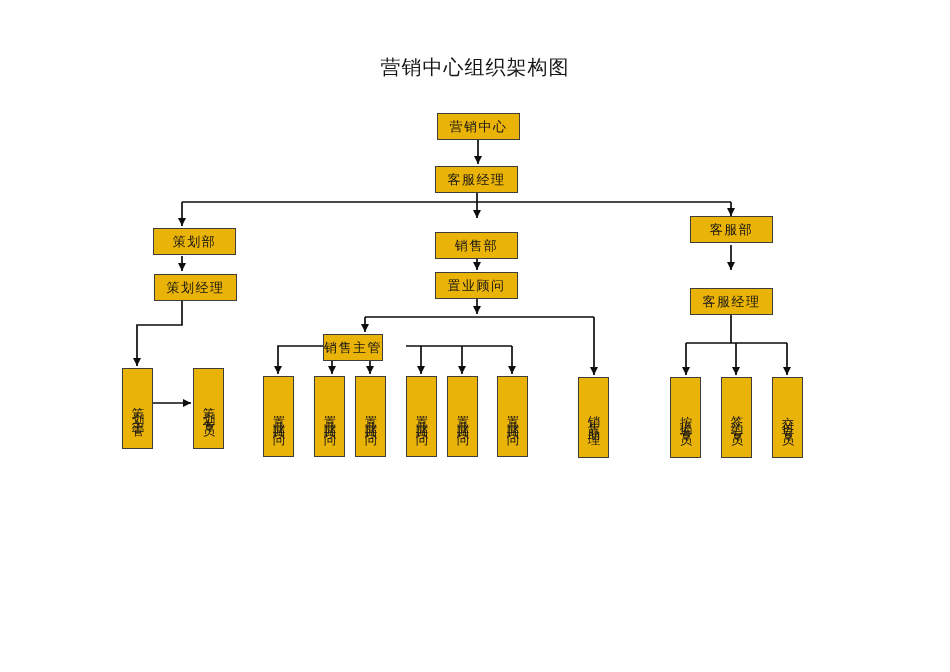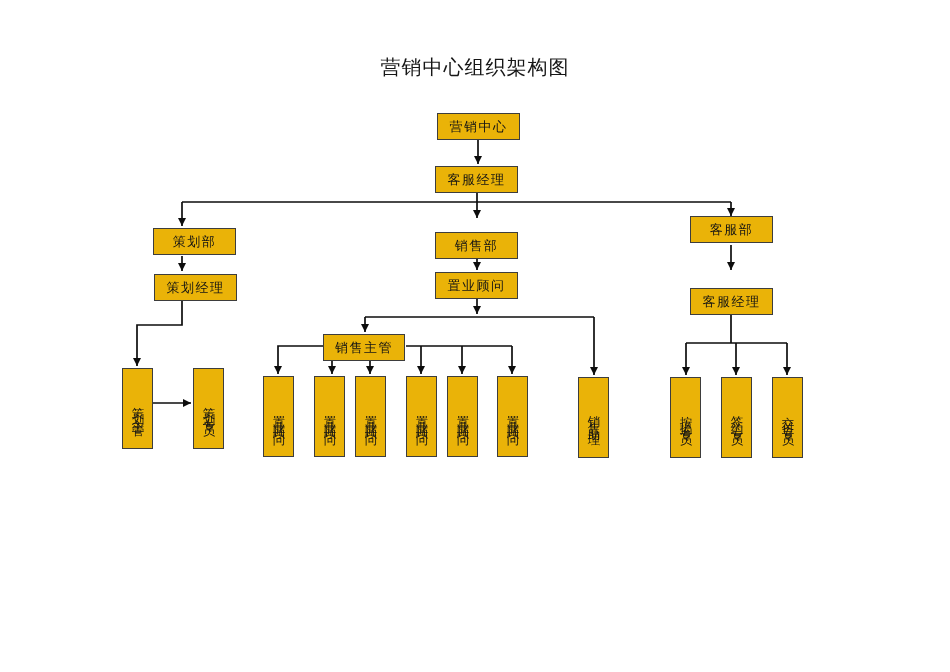--- a/index.html
+++ b/index.html
@@ -107,21 +107,21 @@
   <div class="node hnode" style="left:437px;top:113px">营销中心</div>
   <div class="node hnode" style="left:435px;top:166px">客服经理</div>
 
   <div class="node hnode" style="left:153px;top:228px">策划部</div>
   <div class="node hnode" style="left:154px;top:274px">策划经理</div>
   <div class="node vnode" style="left:122px;top:368px">策划主管</div>
   <div class="node vnode" style="left:193px;top:368px">策划专员</div>
 
   <div class="node hnode" style="left:435px;top:232px">销售部</div>
   <div class="node hnode" style="left:435px;top:272px">置业顾问</div>
-  <div class="node hnode" style="left:323px;top:334px;width:82px">销售主管</div>
+  <div class="node hnode" style="left:323px;top:334px;width:60px">销售主管</div>
   <div class="node vnode" style="left:263px;top:376px">置业顾问</div>
   <div class="node vnode" style="left:314px;top:376px">置业顾问</div>
   <div class="node vnode" style="left:355px;top:376px">置业顾问</div>
   <div class="node vnode" style="left:406px;top:376px">置业顾问</div>
   <div class="node vnode" style="left:447px;top:376px">置业顾问</div>
   <div class="node vnode" style="left:497px;top:376px">置业顾问</div>
   <div class="node vnode" style="left:578px;top:377px">销售助理</div>
 
   <div class="node hnode" style="left:690px;top:216px">客服部</div>
   <div class="node hnode" style="left:690px;top:288px">客服经理</div>

